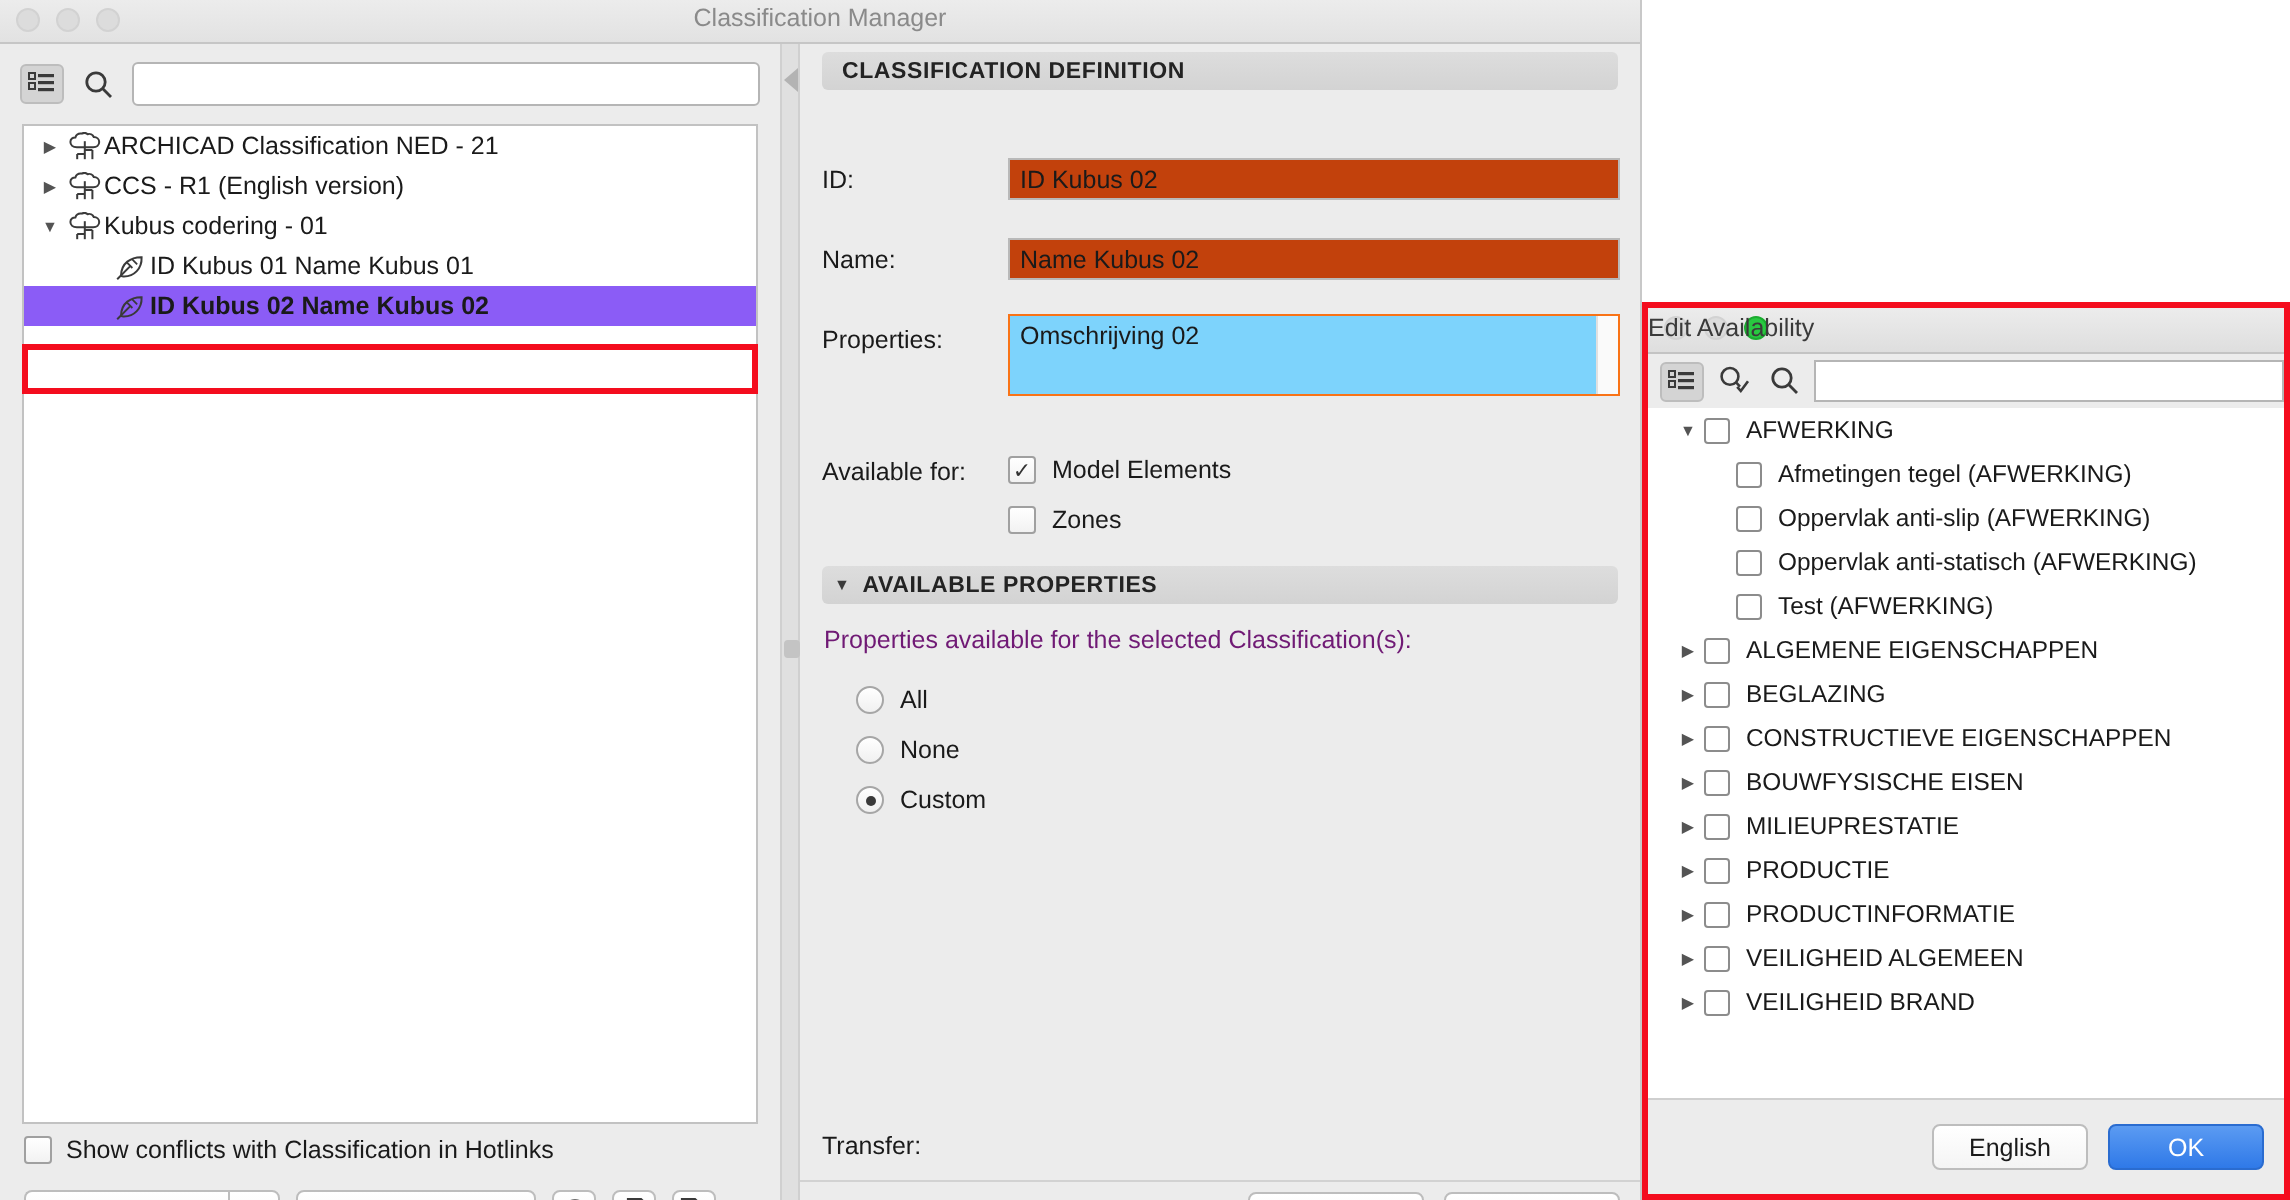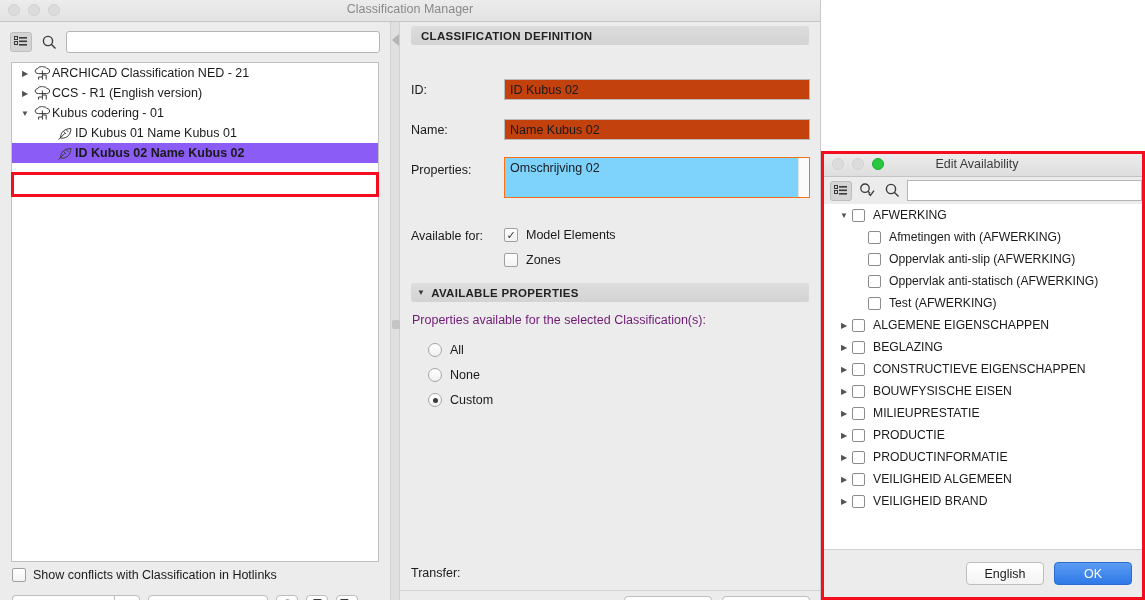--- a/index.html
+++ b/index.html
@@ -393,21 +393,20 @@
   }
   #ed-titlebar {
     position: relative;
     height: 22px;
     background: linear-gradient(to bottom,#ececec,#dedede);
     border-bottom: 1px solid #c3c3c3;
   }
   #ed-title {
     position: absolute;
     left: 0; right: 12px; top: 3px;
-    text-align: center;
     font-size: 12.5px;
     color: #3a3a3a;
   }
   #ed-searchbar {
     position: absolute;
     left: 2px; top: 24px;
     right: 0;
     height: 25px;
     display: flex; align-items: center; gap: 5px;
     padding-left: 4px;
@@ -762,21 +761,21 @@
 
       <div id="ed-tree">
         <div id="ed-rows">
             <div class="ed-row ed-depth-0">
               <span class="disclosure">▼</span>
               <span class="ed-cb"></span>
               <span>AFWERKING</span>
             </div>
             <div class="ed-row ed-depth-1">
               <span class="ed-cb"></span>
-              <span>Afmetingen with (AFWERKING)</span>
+              <span>Afmetingen tegel (AFWERKING)</span>
             </div>
             <div class="ed-row ed-depth-1">
               <span class="ed-cb"></span>
               <span>Oppervlak anti-slip (AFWERKING)</span>
             </div>
             <div class="ed-row ed-depth-1">
               <span class="ed-cb"></span>
               <span>Oppervlak anti-statisch (AFWERKING)</span>
             </div>
             <div class="ed-row ed-depth-1">

